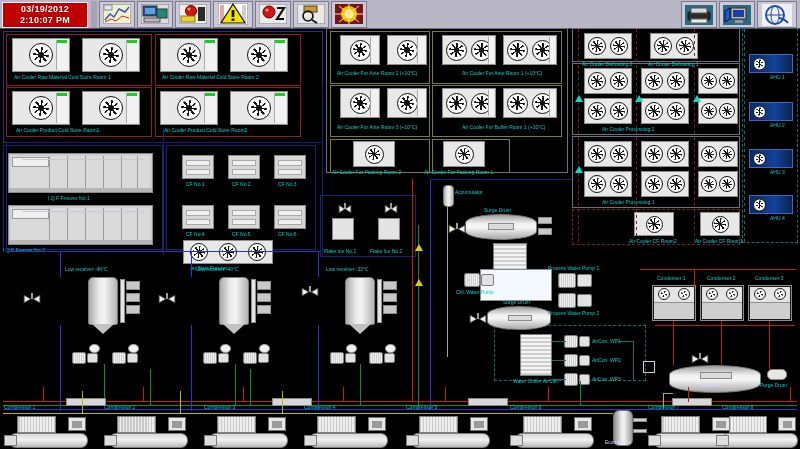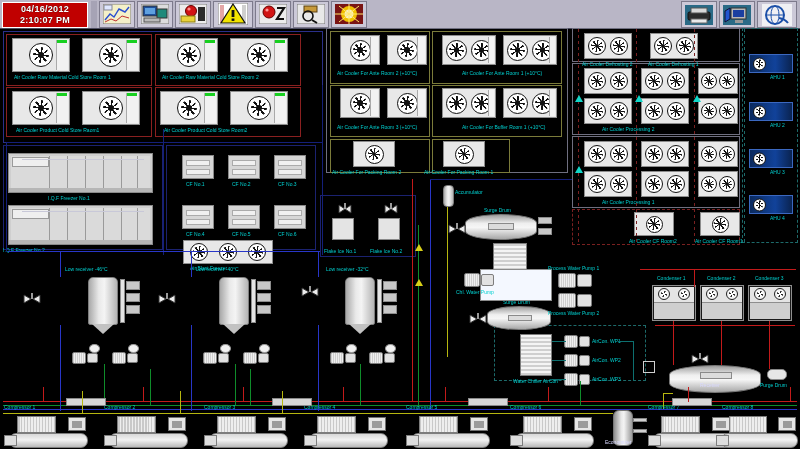--- a/index.html
+++ b/index.html
@@ -271,21 +271,21 @@
 </style>
 </head>
 <body>
 
 <div id="screen">
 
   <div id="toolbar">
     <div class="tb-left">
 
       <div class="clock">
-        <div>04/16/2012</div>
+        <div>03/19/2012</div>
         <div>2:10:07 PM</div>
       </div>
 
       <div class="tb-sep"></div>
 
       <div class="tb-btn">
         <svg width="28" height="20" viewBox="0 0 28 20">
           <rect x="0" y="0" width="28" height="20" fill="#f4f0c8" stroke="#777"></rect>
           <polyline points="2,16 7,10 11,13 16,5 22,8 26,3" fill="none" stroke="#2a4fd0" stroke-width="1.4"></polyline>
           <polyline points="2,18 8,15 13,17 19,12 26,14" fill="none" stroke="#c03030" stroke-width="1"></polyline>

